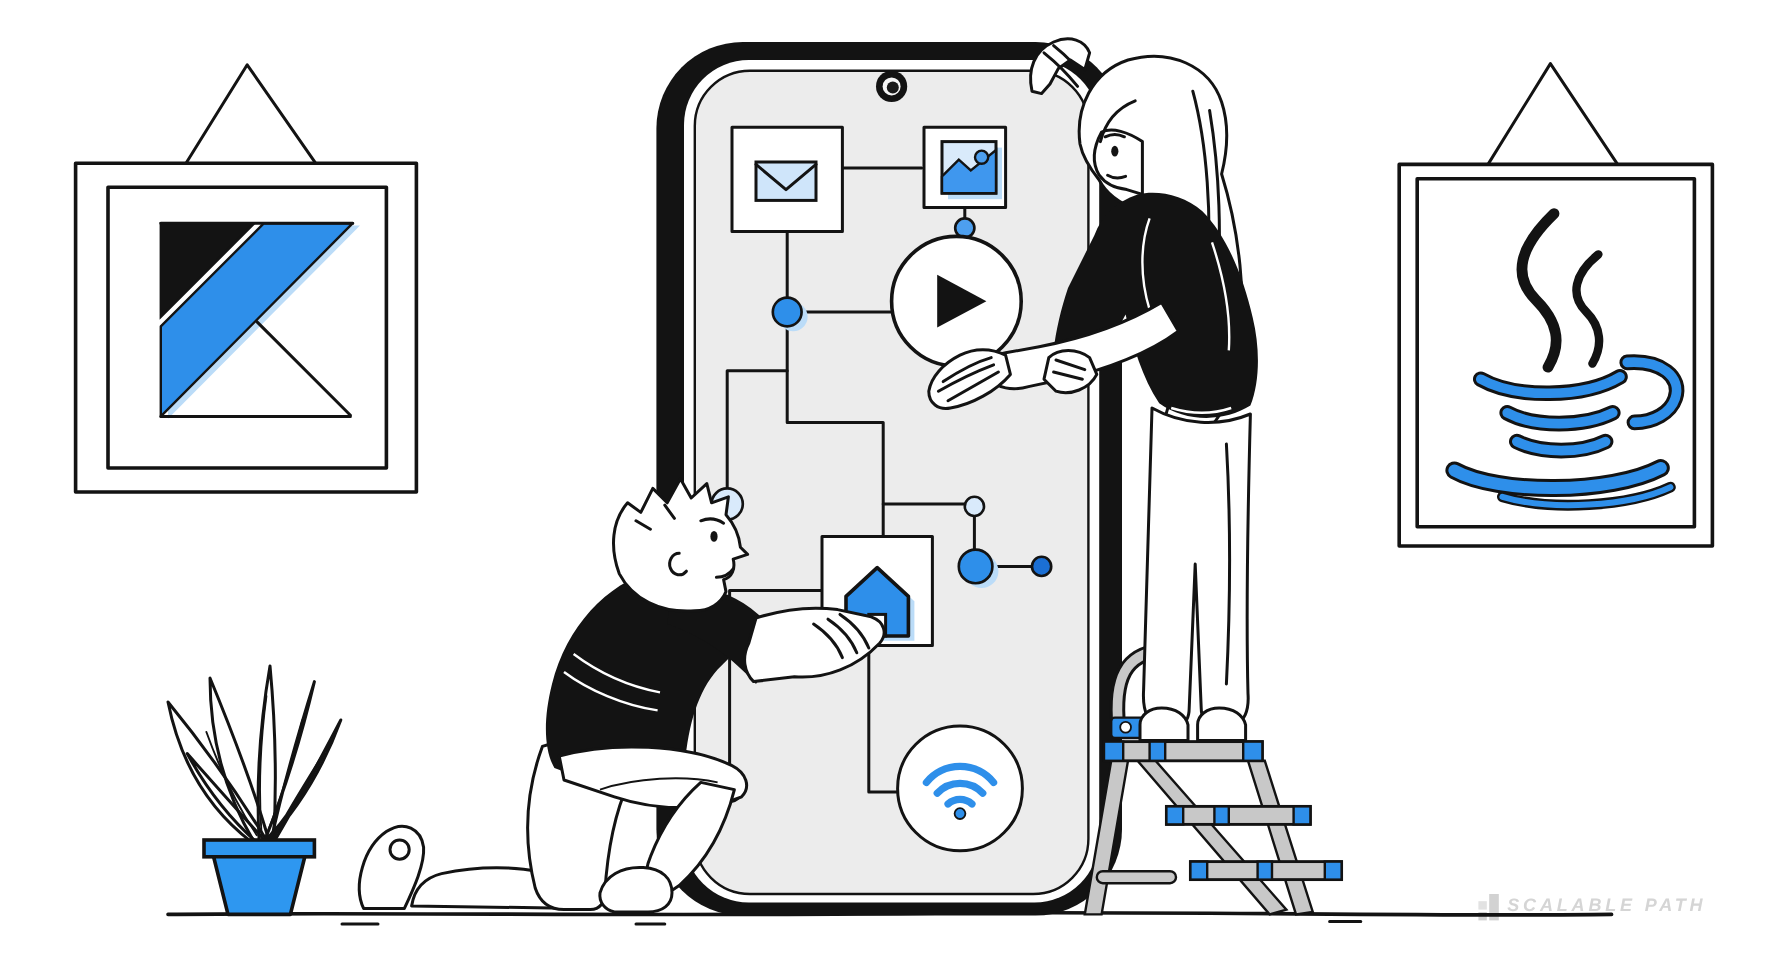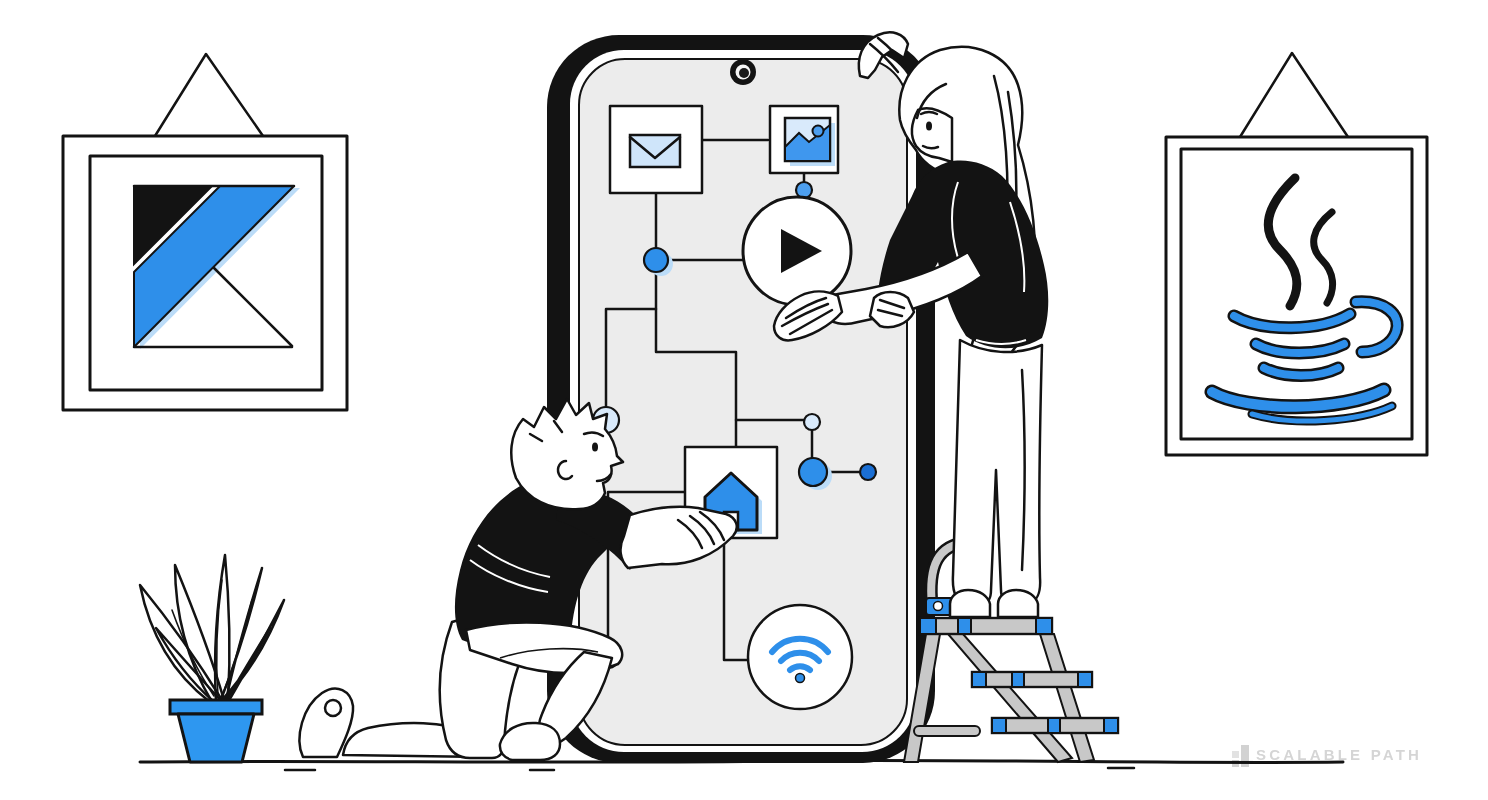--- a/index.html
+++ b/index.html
@@ -5,21 +5,21 @@
   html,body{margin:0;padding:0;background:#ffffff;}
   .scene{position:relative;width:1488px;height:800px;overflow:hidden;background:#fff;
          font-family:"Liberation Sans", sans-serif;}
   .scene svg{position:absolute;left:0;top:0;z-index:2;}
   .watermark{position:absolute;left:1232px;top:741px;z-index:1;display:flex;align-items:center;gap:7px;}
   .wm-mark{display:flex;align-items:flex-end;gap:2px;height:26px;}
   .wm-col{display:flex;flex-direction:column;gap:2px;}
   .wm-sq{width:7px;height:7px;background:#e2e2e2;}
   .wm-sq.mid{background:#d2d2d2;}
   .wm-bar{width:8px;height:22px;background:#d2d2d2;}
-  .wm-text{font-size:15px;font-weight:bold;letter-spacing:3.2px;color:#d5d5d5;white-space:nowrap;}
+  .wm-text{font-size:15px;font-weight:bold;letter-spacing:3.2px;color:#d5d5d5;white-space:nowrap;font-style:italic;}
   path,rect,circle,polygon,polyline,ellipse{vector-effect:none;}
   .ink{stroke:#131313;stroke-width:2.5;fill:none;stroke-linecap:round;stroke-linejoin:round;}
   .ink3{stroke:#131313;stroke-width:3;fill:none;stroke-linecap:round;stroke-linejoin:round;}
   .white{fill:#ffffff;}
 </style>
 </head>
 <body>
 
 <div class="scene">
 

